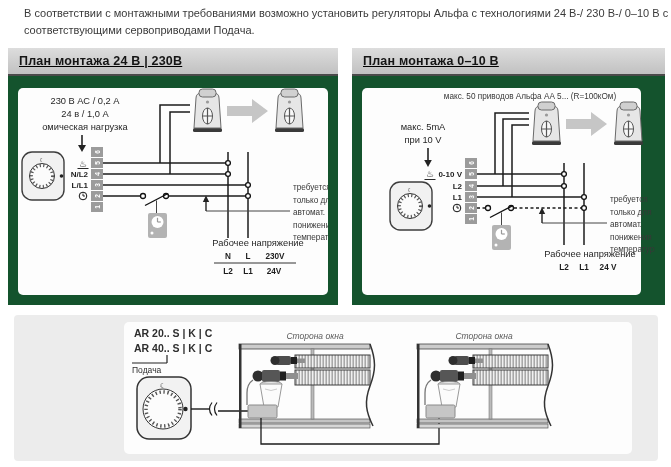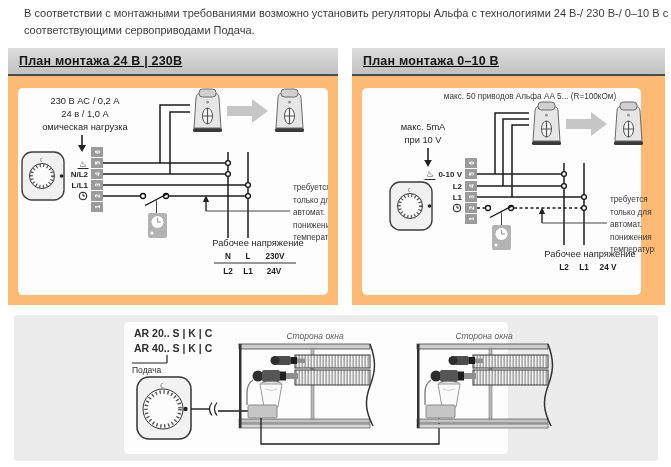--- a/index.html
+++ b/index.html
@@ -11,21 +11,21 @@
     position:absolute;left:24px;top:5px;width:658px;
     font-size:11px;line-height:1.55;color:#3a3a3a;
   }
   .panel{position:absolute;text-decoration:underline;}
   .panel-header{
     height:26px;background:linear-gradient(#dddddd,#c1c1c1);
     border-bottom:2px solid #4a4a4a;display:flex;align-items:center;
     padding:0 11px;font-weight:bold;font-size:12.5px;color:#151515;
     letter-spacing:.2px;
   }
-  .panel-body{position:relative;background:#fdba74;}
+  .panel-body{position:relative;background:#14532d;}
   .white-inner{position:absolute;background:#fdfdfd;border-radius:5px;}
   .bottom-panel{
     position:absolute;left:14px;top:315px;width:644px;height:146px;
     background:#ececec;border-radius:4px;
   }
   svg text{font-family:"Liberation Sans", sans-serif;fill:#2e2e2e;}
   .tnum{font-size:6.5px;fill:#ffffff;text-anchor:middle;dominant-baseline:central;font-weight:bold;}
   .tlabel{font-size:8px;font-weight:bold;fill:#1d1d1d;text-anchor:end;}
   .small{font-size:8.2px;fill:#383838;}
   .mid{font-size:9.3px;fill:#262626;}
@@ -290,21 +290,21 @@
           <text class="vtxt" x="202" y="182">L2</text>
           <text class="vtxt" x="222" y="182">L1</text>
           <text class="vtxt" x="246" y="182">24 V</text>
         </g>
       </svg>
     </div>
   </div>
 </div>
 
 <div class="bottom-panel">
-  <div class="white-inner" style="left:110px;top:7px;width:384px;height:132px;">
+  <div class="white-inner" style="left:110px;top:7px;width:508px;height:132px;">
     <svg width="444" height="132" viewBox="0 0 444 132">
       <defs>
         <pattern id="fins" width="3" height="8" patternUnits="userSpaceOnUse">
           <rect width="3" height="8" fill="#f0f0f0"></rect>
           <rect x="0.6" width="1.1" height="8" fill="#8a8a8a"></rect>
         </pattern>
       </defs>
 
       <text x="10" y="15" font-size="10.5" font-weight="bold" fill="#141414">AR 20.. S | K | C</text>
       <text x="10" y="30" font-size="10.5" font-weight="bold" fill="#141414">AR 40.. S | K | C</text>

